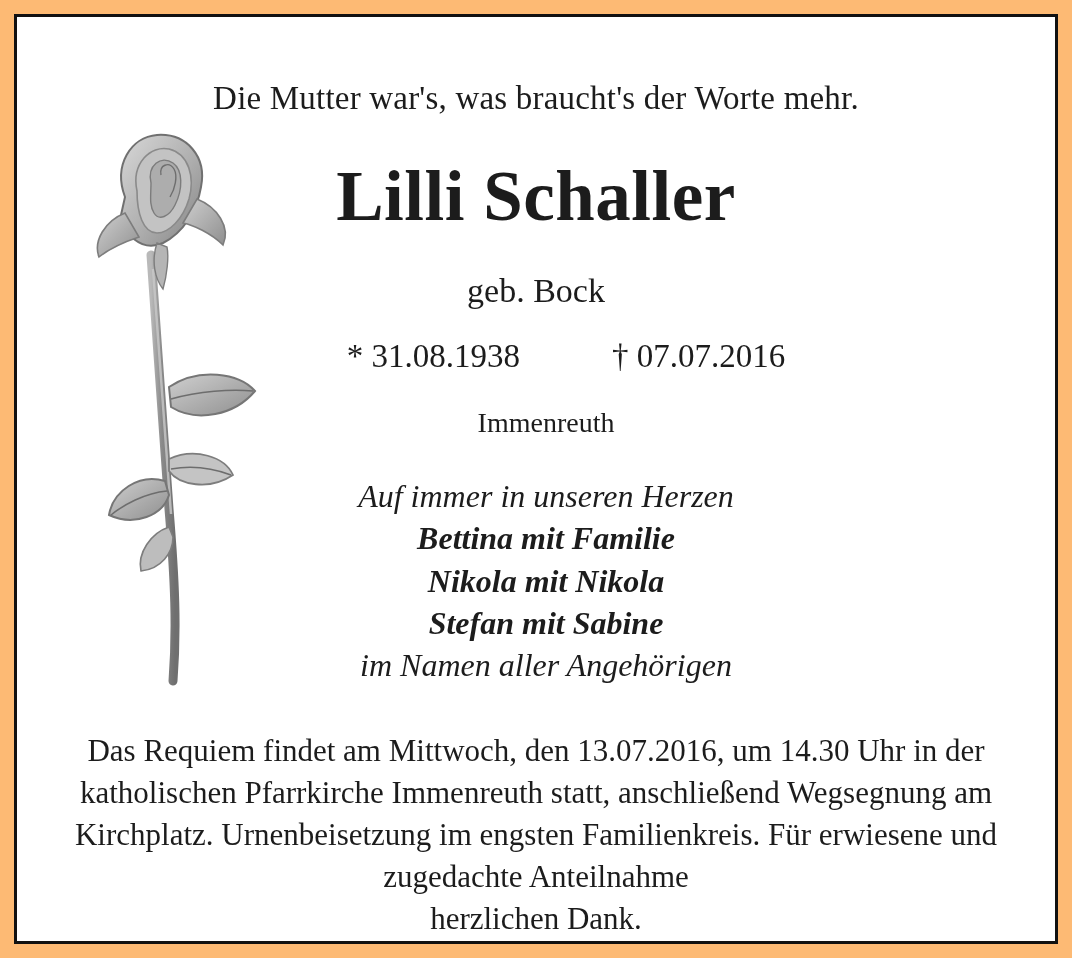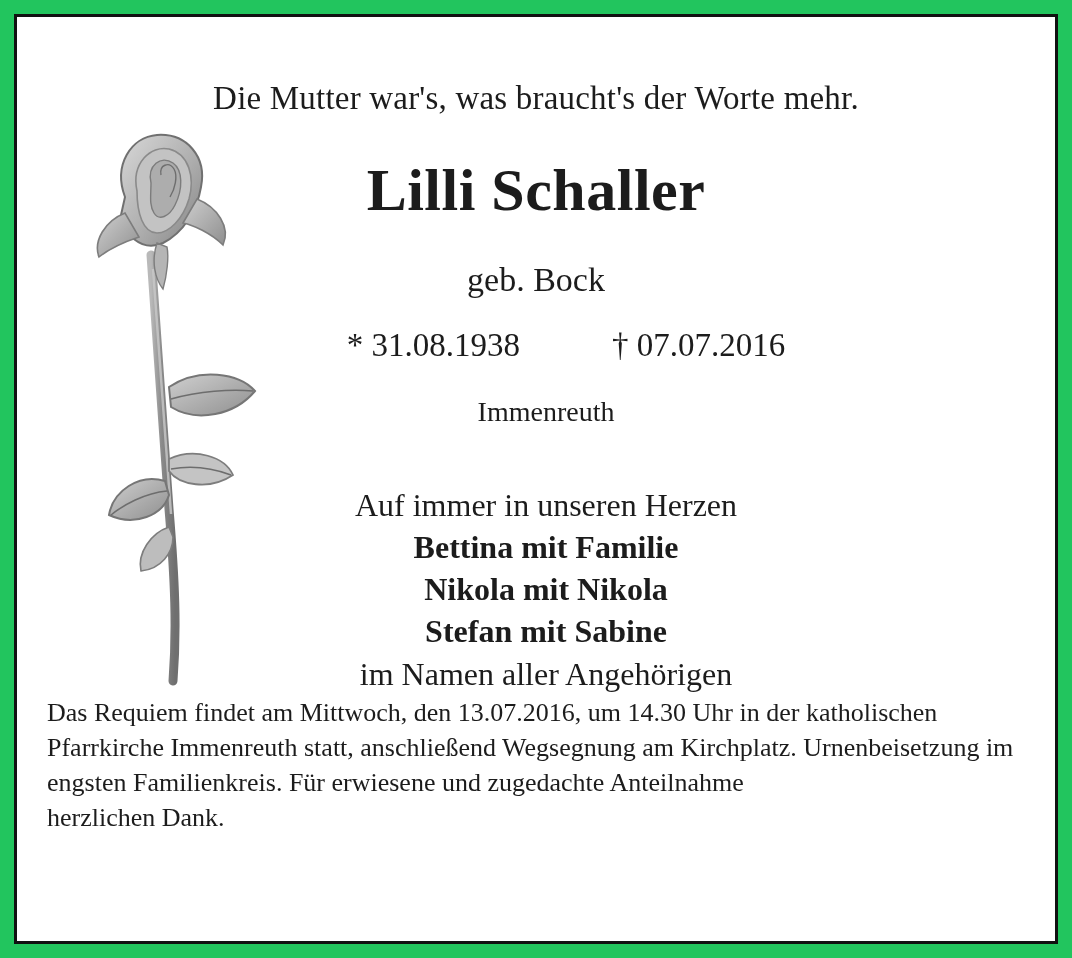--- a/index.html
+++ b/index.html
@@ -13,21 +13,21 @@
     font-family: "Liberation Serif", serif;
     color: #1c1c1c;
     overflow: hidden;
   }
 
   .obituary {
     position: relative;
     width: 1072px;
     height: 958px;
     box-sizing: border-box;
-    background: #22c55e;
+    background: #fdba74;
     padding: 14px;
   }
 
   .inner-frame {
     position: relative;
     width: 100%;
     height: 100%;
     box-sizing: border-box;
     background: #ffffff;
     border: 3px solid #111111;
@@ -48,21 +48,21 @@
   .motto {
     text-align: center;
     font-size: 33px;
     line-height: 1.2;
     margin-top: 44px;
     letter-spacing: 0.2px;
   }
 
   .name {
     text-align: center;
-    font-size: 60px;
+    font-size: 71px;
     font-weight: bold;
     letter-spacing: 0.5px;
     margin-top: 40px;
     line-height: 1.05;
   }
 
   .maiden {
     text-align: center;
     font-size: 34px;
     margin-top: 39px;
@@ -80,41 +80,43 @@
 
   .place {
     text-align: center;
     font-size: 28px;
     margin-top: 32px;
     padding-left: 20px;
   }
 
   .mourners {
     text-align: center;
-    margin-top: 56px;
+    margin-top: 36px;
     padding-left: 20px;
+    font-style: italic;
   }
   .mourners .lead {
     font-size: 32px;
     line-height: 1.32;
   }
   .mourners .relative {
     font-size: 32px;
     font-weight: bold;
     line-height: 1.32;
   }
   .mourners .closing {
     font-size: 32px;
     line-height: 1.32;
   }
 
   .service {
-    text-align: left;
-    font-size: 26px;
+    text-align: center;
+    font-size: 31px;
     line-height: 1.35;
+    margin-top: 44px;
     padding: 0 6px;
   }
   .service .last-line {
     display: block;
   }
 </style>
 </head>
 <body>
 
 <div class="obituary">

